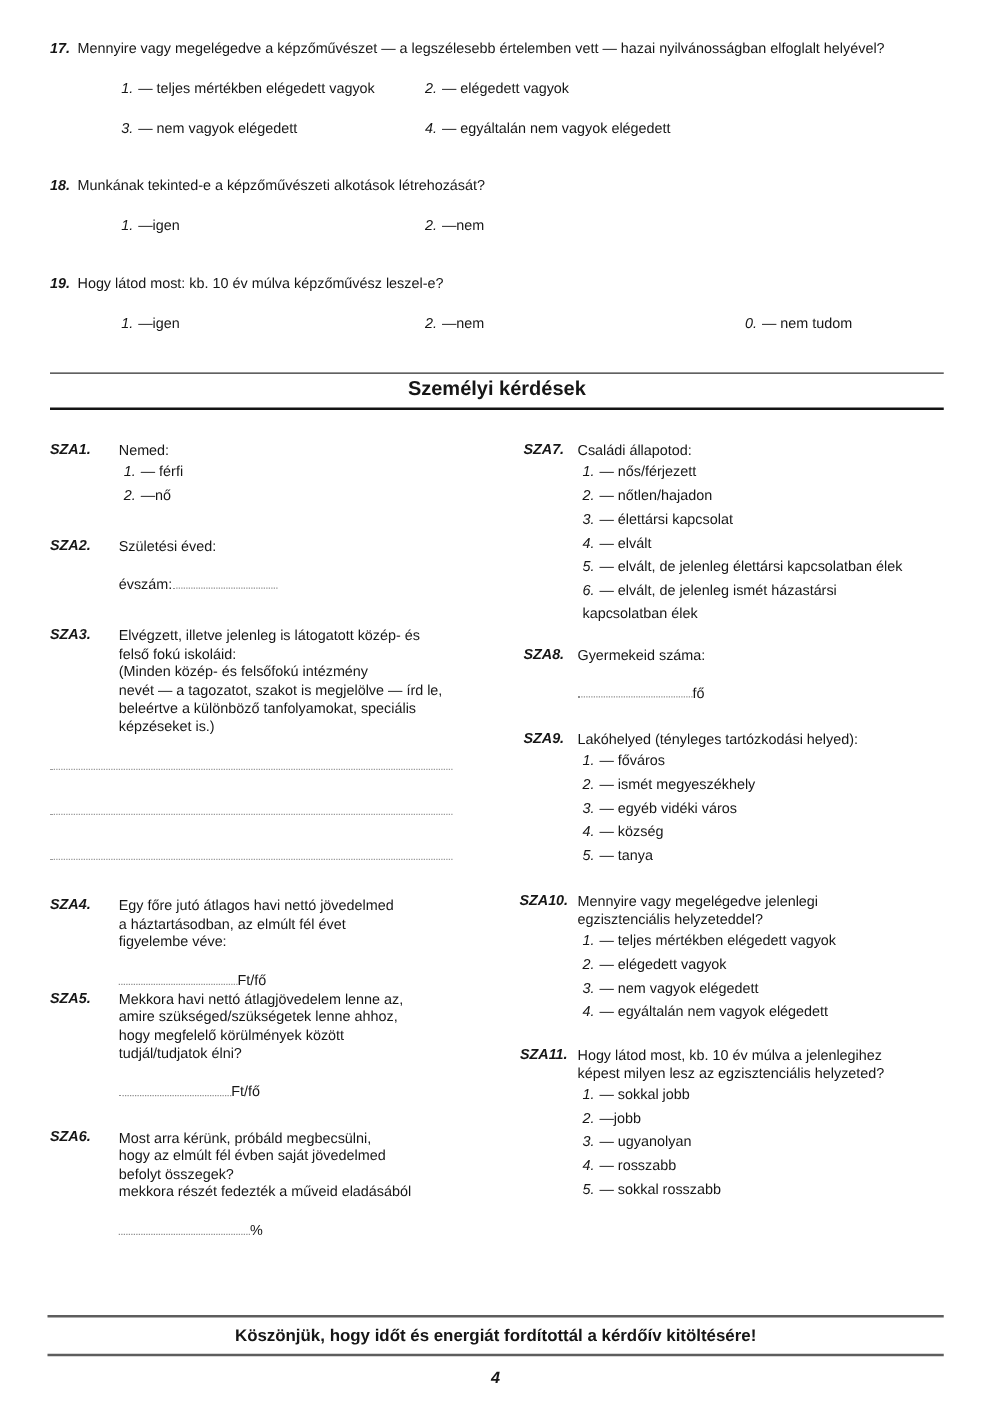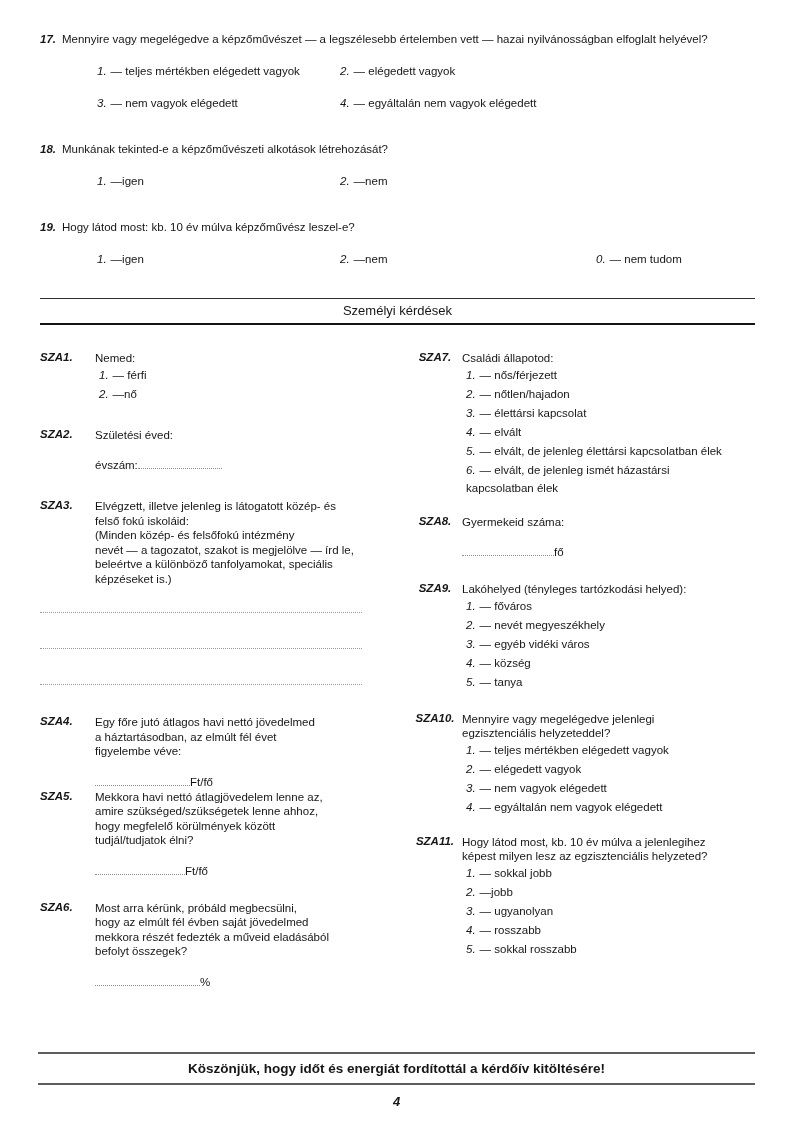--- a/index.html
+++ b/index.html
@@ -27,21 +27,21 @@
   .opt-num { font-style: italic; margin-right: 4px; }
 
   
   .section-header {
     margin-top: 26px;
     border-top: 1px solid #2e2e2e;
     border-bottom: 2px solid #141414;
     padding: 4px 0 5px;
     text-align: center;
   }
-  .section-title { font-weight: normal; font-size: 13px; }
+  .section-title { font-weight: bold; font-size: 16px; }
 
   
   .columns { display: flex; margin-top: 26px; }
   .col-left  { flex: none; width: 368px; }
   .col-right { flex: 1; min-width: 0; }
   .sza-row { display: flex; }
   .sza-num { flex: none; width: 55px; font-weight: bold; font-style: italic; }
   .col-right .sza-num { width: 54px; text-align: center; }
   .sza-body { flex: 1; min-width: 0; }
   .sza-line { line-height: 14.5px; }
@@ -172,22 +172,22 @@
                 <div class="sza-fill"><span class="dots" style="width: 90px;"></span><span class="fill-after">Ft/fő</span></div>
               </div>
             </div>
           </div>
           <div class="sza-item" style="margin-bottom: 0px;">
             <div class="sza-row">
               <div class="sza-num">SZA6.</div>
               <div class="sza-body">
                 <div class="sza-line">Most arra kérünk, próbáld megbecsülni,</div>
                 <div class="sza-line">hogy az elmúlt fél évben saját jövedelmed</div>
+                <div class="sza-line">befolyt összegek?</div>
                 <div class="sza-line">mekkora részét fedezték a műveid eladásából</div>
-                <div class="sza-line">befolyt összegek?</div>
                 <div class="sza-fill"><span class="dots" style="width: 105px;"></span><span class="fill-after">%</span></div>
               </div>
             </div>
           </div>
         </div>
       <div class="col col-right" id="col-right">
           <div class="sza-item" style="margin-bottom: 18px;">
             <div class="sza-row">
               <div class="sza-num">SZA7.</div>
               <div class="sza-body">
@@ -213,21 +213,21 @@
               </div>
             </div>
           </div>
           <div class="sza-item" style="margin-bottom: 20px;">
             <div class="sza-row">
               <div class="sza-num">SZA9.</div>
               <div class="sza-body">
                 <div class="sza-line">Lakóhelyed (tényleges tartózkodási helyed):</div>
                 <div class="sza-opts">
                   <div class="sza-opt"><i class="opt-num">1.</i><span class="opt-label">— főváros</span></div>
-                  <div class="sza-opt"><i class="opt-num">2.</i><span class="opt-label">— nevét megyeszékhely</span></div>
+                  <div class="sza-opt"><i class="opt-num">2.</i><span class="opt-label">— ismét megyeszékhely</span></div>
                   <div class="sza-opt"><i class="opt-num">3.</i><span class="opt-label">— egyéb vidéki város</span></div>
                   <div class="sza-opt"><i class="opt-num">4.</i><span class="opt-label">— község</span></div>
                   <div class="sza-opt"><i class="opt-num">5.</i><span class="opt-label">— tanya</span></div>
                 </div>
               </div>
             </div>
           </div>
           <div class="sza-item" style="margin-bottom: 18px;">
             <div class="sza-row">
               <div class="sza-num">SZA10.</div>

